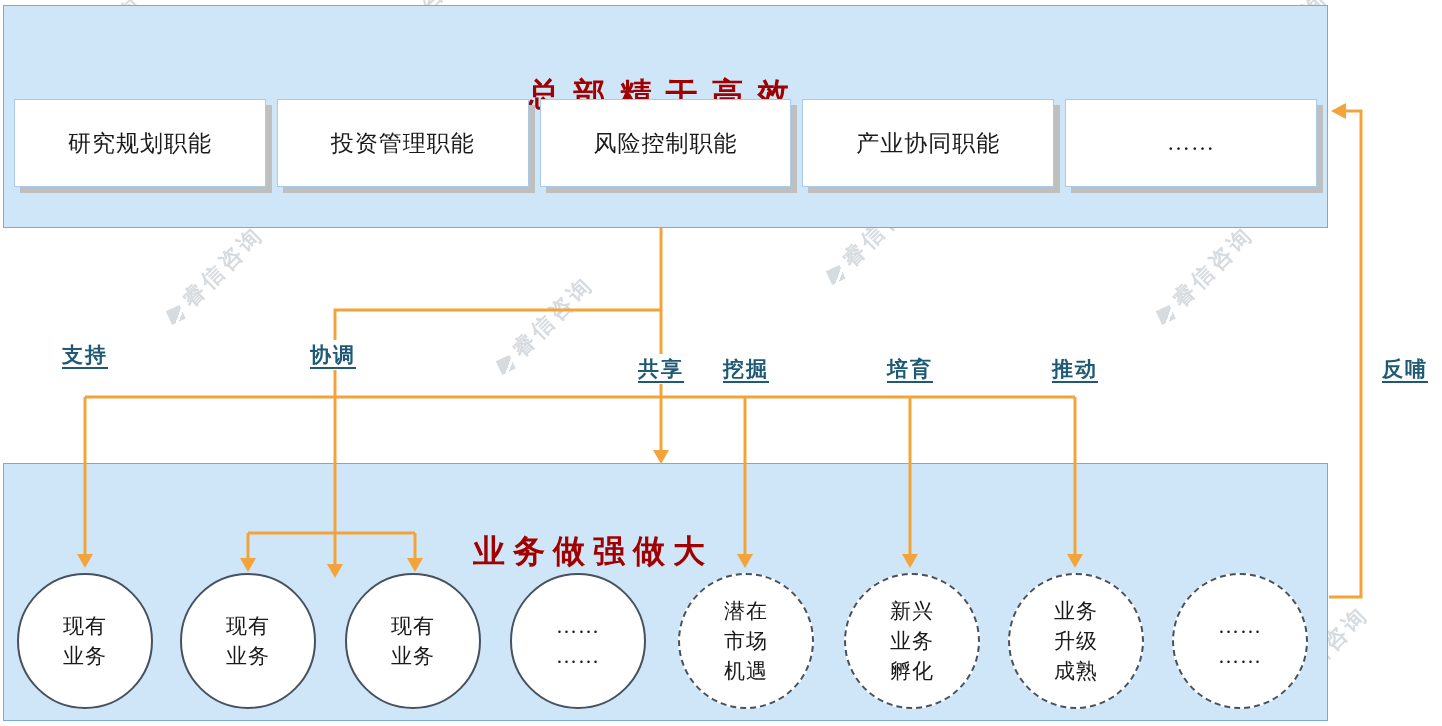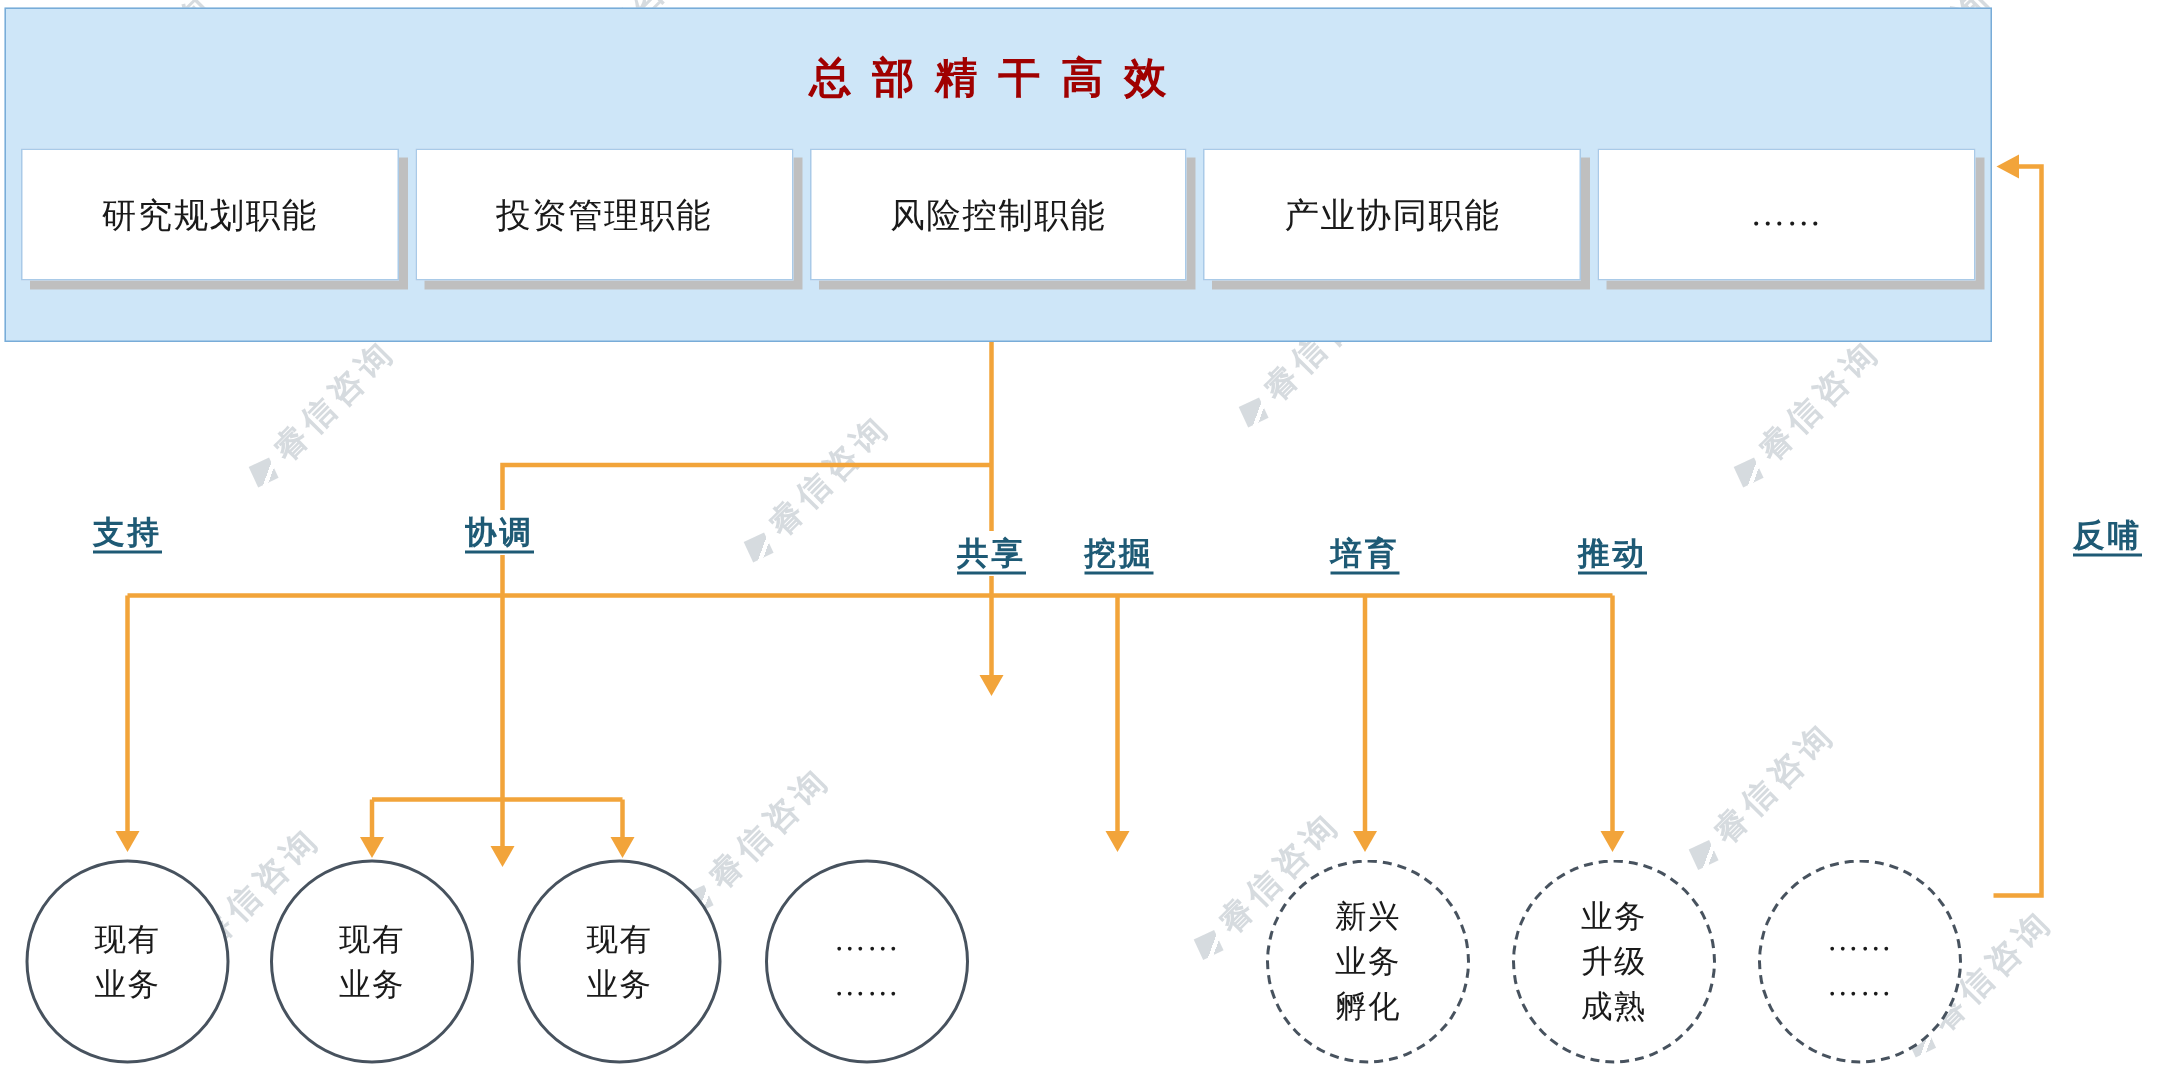--- a/index.html
+++ b/index.html
@@ -40,22 +40,23 @@
   
   .panel{
     position:absolute;left:3px;width:1325px;
     background:var(--panel-fill);
     border:1.5px solid var(--panel-border);
   }
   .panel-top{top:5px;height:223px;}
   .panel-bottom{top:463px;height:258px;}
   .panel-title{
     position:absolute;
-    font-size:28px;font-weight:bold;color:var(--title-red);
+    font-size:32px;font-weight:bold;color:var(--title-red);
     white-space:nowrap;
+    margin-top:40px;
   }
   .title-top{top:27px;left:50%;transform:translateX(-50%);letter-spacing:14px;}
   .title-bottom{top:26px;left:589px;transform:translateX(-50%);letter-spacing:8px;}
 
   
   .func-row{
     position:absolute;left:10px;right:10px;top:93px;height:88px;
     display:flex;gap:11px;justify-content:center;
   }
   .func-box{
@@ -154,20 +155,23 @@
     <div class="panel-title title-top">总部精干高效</div>
     <div class="func-row">
       <div class="func-box">研究规划职能</div>
       <div class="func-box">投资管理职能</div>
       <div class="func-box">风险控制职能</div>
       <div class="func-box">产业协同职能</div>
       <div class="func-box">……</div>
     </div>
   </div>
 
+  <div class="panel panel-bottom">
+    <div class="panel-title title-bottom">业务做强做大</div>
+  </div>
 
   <svg class="arrows" width="1442" height="726">
     <g style="stroke:var(--arrow-orange);stroke-width:3;fill:none">
       <path d="M661 228 V452"></path>
       <path d="M661 310 H335 V533"></path>
       <path d="M248 533 H415"></path>
       <path d="M248 533 V560"></path>
       <path d="M415 533 V560"></path>
       <path d="M335 533 V566"></path>
       <path d="M85 397 H1075"></path>
@@ -189,30 +193,33 @@
       <polygon points="1346,103 1346,119 1331,111"></polygon>
     </g>
   </svg>
 
   <div class="flow-label" style="left:85px;  top:340px;">支持</div>
   <div class="flow-label" style="left:333px; top:340px;font-family:Liberation Serif, serif;">协调</div>
   <div class="flow-label" style="left:661px; top:354px;text-align:center;">共享</div>
   <div class="flow-label" style="left:746px; top:354px;">挖掘</div>
   <div class="flow-label" style="left:910px; top:354px;">培育</div>
   <div class="flow-label" style="left:1075px;top:354px;">推动</div>
-  <div class="flow-label" style="left:1405px;top:342px;">反哺</div>
+  <div class="flow-label" style="left:1405px;top:354px;">反哺</div>
 
   <div class="circle" style="left:17px;" data-style="solid">现有
 业务</div>
   <div class="circle" style="left:180px;" data-style="solid">现有
 业务</div>
   <div class="circle" style="left:345px;" data-style="solid">现有
 业务</div>
   <div class="circle" style="left:510px;" data-style="solid">……
 ……</div>
+  <div class="circle" style="left:678px;" data-style="dashed">潜在
+市场
+机遇</div>
   <div class="circle" style="left:844px;" data-style="dashed">新兴
 业务
 孵化</div>
   <div class="circle" style="left:1008px;" data-style="dashed">业务
 升级
 成熟</div>
   <div class="circle" style="left:1172px;" data-style="dashed">……
 ……</div>
 
 </div>

